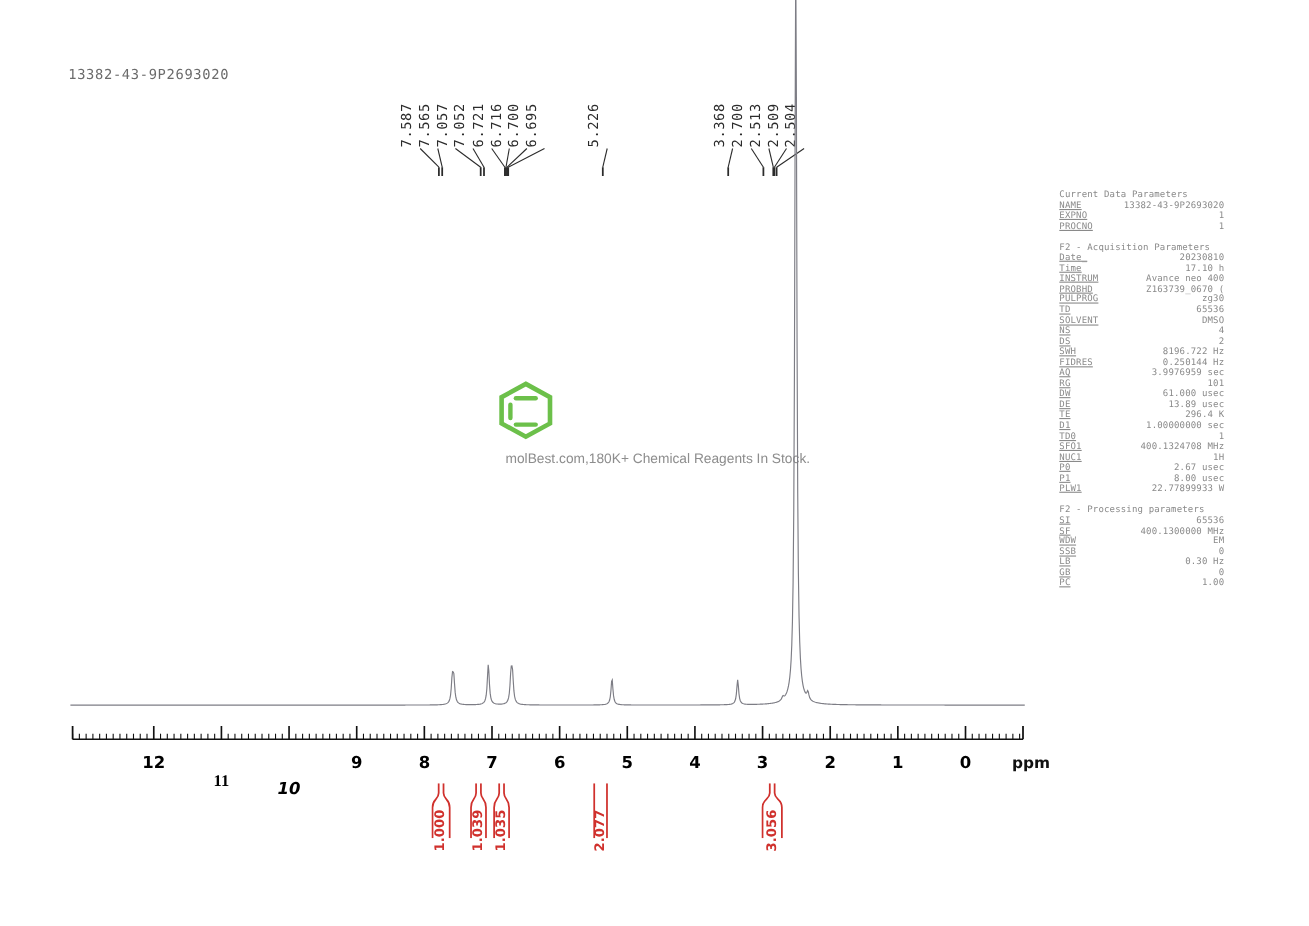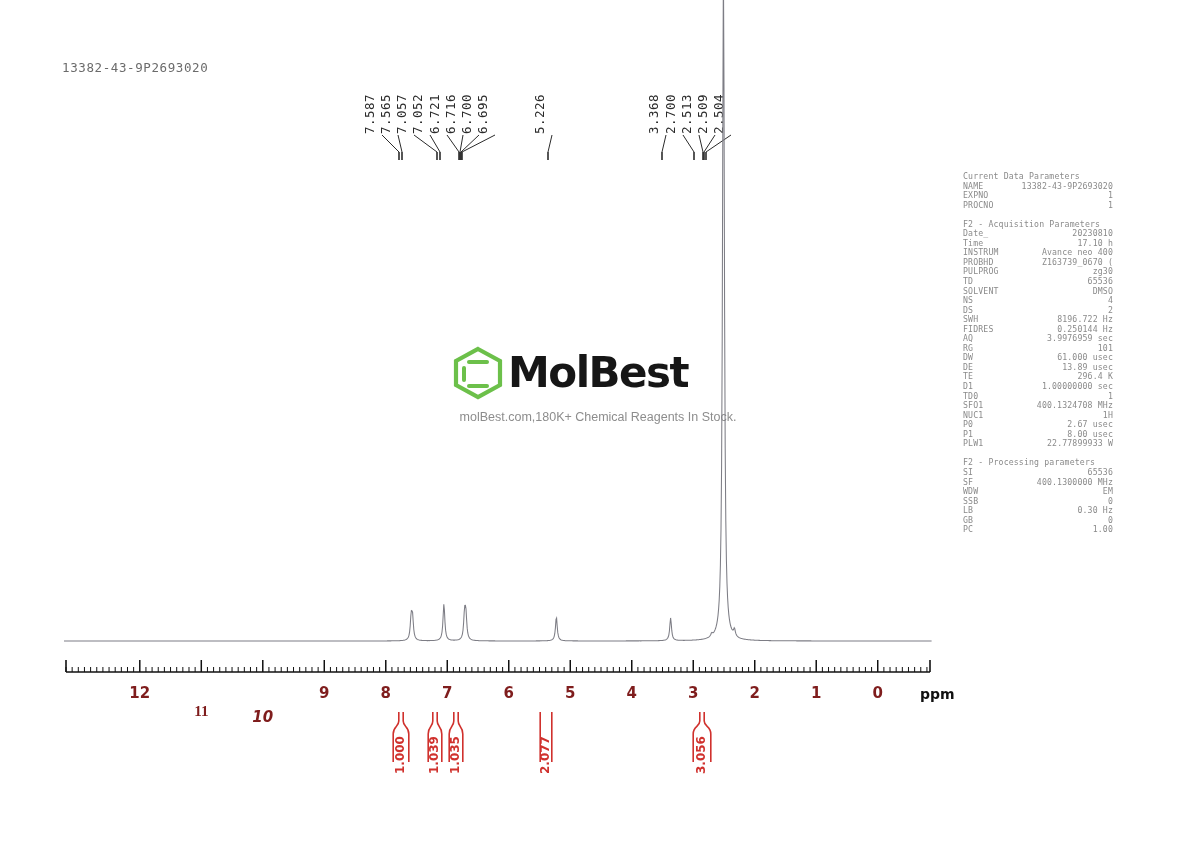--- a/index.html
+++ b/index.html
@@ -66,21 +66,21 @@
     font-size: 8.2px;
     line-height: 9.55px;
     color: #8a8a8a;
     letter-spacing: 0.15px;
   }
   .param-row {
     display: flex;
     width: 150px;
     white-space: pre;
   }
-  .param-row .pk { flex: 0 0 auto; }
+  .param-row .pk { flex: 0 0 auto; text-decoration: underline; }
   .param-row .pv {
     margin-left: auto;
     text-align: right;
   }
   .param-head {
     white-space: pre;
   }
   .param-gap { height: 9.55px; }
 
   
@@ -135,21 +135,21 @@
   #ppm-axis {
     position: absolute;
     left: 0;
     top: 0;
   }
   .axis-num {
     position: absolute;
     font-family: "DejaVu Sans", sans-serif;
     font-weight: bold;
     font-size: 15px;
-    color: #7f1d1d;
+    color: #000000;
     transform: translateX(-50%);
     white-space: nowrap;
   }
   #axis-unit {
     position: absolute;
     font-family: "DejaVu Sans", sans-serif;
     font-weight: bold;
     font-size: 14px;
     color: #111;
     white-space: nowrap;
@@ -268,21 +268,20 @@
     </svg>
 
   <div id="molbest-watermark">
     <div id="molbest-logo-row">
       <svg width="56" height="56" viewBox="0 0 56 56">
         <polygon points="28,4 50,16 50,40 28,52 6,40 6,16" fill="none" stroke="#6cc04a" stroke-width="4.2"></polygon>
         <path d="M19,17 L37,17" stroke="#6cc04a" stroke-width="4" stroke-linecap="round" fill="none"></path>
         <path d="M14,23 L14,35" stroke="#6cc04a" stroke-width="4" stroke-linecap="round" fill="none"></path>
         <path d="M19,41 L37,41" stroke="#6cc04a" stroke-width="4" stroke-linecap="round" fill="none"></path>
       </svg>
-      <div id="molbest-wordmark">MolBest</div>
     </div>
     <div id="molbest-tagline">molBest.com,180K+ Chemical Reagents In Stock.</div>
   </div>
 
   <svg id="spectrum" width="1190" height="842">
       <path d="M64.00,641.00 L64.60,641.00 L65.20,641.00 L65.80,641.00 L66.40,641.00 L67.00,641.00 L67.60,641.00 L68.20,641.00 L68.80,641.00 L69.40,641.00 L70.00,641.00 L70.60,641.00 L71.20,641.00 L71.80,641.00 L72.40,641.00 L73.00,641.00 L73.60,641.00 L74.20,641.00 L74.80,641.00 L75.40,641.00 L76.00,641.00 L76.60,641.00 L77.20,641.00 L77.80,641.00 L78.40,641.00 L79.00,641.00 L79.60,641.00 L80.20,641.00 L80.80,641.00 L81.40,641.00 L82.00,641.00 L82.60,641.00 L83.20,641.00 L83.80,641.00 L84.40,641.00 L85.00,641.00 L85.60,641.00 L86.20,641.00 L86.80,641.00 L87.40,641.00 L88.00,641.00 L88.60,641.00 L89.20,641.00 L89.80,641.00 L90.40,641.00 L91.00,641.00 L91.60,641.00 L92.20,641.00 L92.80,641.00 L93.40,641.00 L94.00,641.00 L94.60,641.00 L95.20,641.00 L95.80,641.00 L96.40,641.00 L97.00,641.00 L97.60,641.00 L98.20,641.00 L98.80,641.00 L99.40,641.00 L100.00,641.00 L100.60,641.00 L101.20,641.00 L101.80,641.00 L102.40,641.00 L103.00,641.00 L103.60,641.00 L104.20,641.00 L104.80,641.00 L105.40,641.00 L106.00,641.00 L106.60,641.00 L107.20,641.00 L107.80,641.00 L108.40,641.00 L109.00,641.00 L109.60,641.00 L110.20,641.00 L110.80,641.00 L111.40,641.00 L112.00,641.00 L112.60,641.00 L113.20,641.00 L113.80,641.00 L114.40,641.00 L115.00,641.00 L115.60,641.00 L116.20,641.00 L116.80,641.00 L117.40,641.00 L118.00,641.00 L118.60,641.00 L119.20,641.00 L119.80,641.00 L120.40,641.00 L121.00,641.00 L121.60,641.00 L122.20,641.00 L122.80,641.00 L123.40,641.00 L124.00,641.00 L124.60,641.00 L125.20,641.00 L125.80,641.00 L126.40,641.00 L127.00,641.00 L127.60,641.00 L128.20,641.00 L128.80,641.00 L129.40,641.00 L130.00,641.00 L130.60,641.00 L131.20,641.00 L131.80,641.00 L132.40,641.00 L133.00,641.00 L133.60,641.00 L134.20,641.00 L134.80,641.00 L135.40,641.00 L136.00,641.00 L136.60,641.00 L137.20,641.00 L137.80,641.00 L138.40,641.00 L139.00,641.00 L139.60,641.00 L140.20,641.00 L140.80,641.00 L141.40,641.00 L142.00,641.00 L142.60,641.00 L143.20,641.00 L143.80,641.00 L144.40,641.00 L145.00,641.00 L145.60,641.00 L146.20,641.00 L146.80,641.00 L147.40,641.00 L148.00,641.00 L148.60,641.00 L149.20,641.00 L149.80,641.00 L150.40,641.00 L151.00,641.00 L151.60,641.00 L152.20,641.00 L152.80,641.00 L153.40,641.00 L154.00,641.00 L154.60,641.00 L155.20,641.00 L155.80,641.00 L156.40,641.00 L157.00,641.00 L157.60,641.00 L158.20,641.00 L158.80,641.00 L159.40,641.00 L160.00,641.00 L160.60,641.00 L161.20,641.00 L161.80,641.00 L162.40,641.00 L163.00,641.00 L163.60,641.00 L164.20,641.00 L164.80,641.00 L165.40,641.00 L166.00,641.00 L166.60,641.00 L167.20,641.00 L167.80,641.00 L168.40,641.00 L169.00,641.00 L169.60,641.00 L170.20,641.00 L170.80,641.00 L171.40,641.00 L172.00,641.00 L172.60,641.00 L173.20,641.00 L173.80,641.00 L174.40,641.00 L175.00,641.00 L175.60,641.00 L176.20,640.99 L176.80,640.99 L177.40,640.99 L178.00,640.99 L178.60,640.99 L179.20,640.99 L179.80,640.99 L180.40,640.99 L181.00,640.99 L181.60,640.99 L182.20,640.99 L182.80,640.99 L183.40,640.99 L184.00,640.99 L184.60,640.99 L185.20,640.99 L185.80,640.99 L186.40,640.99 L187.00,640.99 L187.60,640.99 L188.20,640.99 L188.80,640.99 L189.40,640.99 L190.00,640.99 L190.60,640.99 L191.20,640.99 L191.80,640.99 L192.40,640.99 L193.00,640.99 L193.60,640.99 L194.20,640.99 L194.80,640.99 L195.40,640.99 L196.00,640.99 L196.60,640.99 L197.20,640.99 L197.80,640.99 L198.40,640.99 L199.00,640.99 L199.60,640.99 L200.20,640.99 L200.80,640.99 L201.40,640.99 L202.00,640.99 L202.60,640.99 L203.20,640.99 L203.80,640.99 L204.40,640.99 L205.00,640.99 L205.60,640.99 L206.20,640.99 L206.80,640.99 L207.40,640.99 L208.00,640.99 L208.60,640.99 L209.20,640.99 L209.80,640.99 L210.40,640.99 L211.00,640.99 L211.60,640.99 L212.20,640.99 L212.80,640.99 L213.40,640.99 L214.00,640.99 L214.60,640.99 L215.20,640.99 L215.80,640.99 L216.40,640.99 L217.00,640.99 L217.60,640.99 L218.20,640.99 L218.80,640.99 L219.40,640.99 L220.00,640.99 L220.60,640.99 L221.20,640.99 L221.80,640.99 L222.40,640.99 L223.00,640.99 L223.60,640.99 L224.20,640.99 L224.80,640.99 L225.40,640.99 L226.00,640.99 L226.60,640.99 L227.20,640.99 L227.80,640.99 L228.40,640.99 L229.00,640.99 L229.60,640.99 L230.20,640.99 L230.80,640.99 L231.40,640.99 L232.00,640.99 L232.60,640.99 L233.20,640.99 L233.80,640.99 L234.40,640.99 L235.00,640.99 L235.60,640.99 L236.20,640.99 L236.80,640.99 L237.40,640.99 L238.00,640.99 L238.60,640.99 L239.20,640.99 L239.80,640.99 L240.40,640.99 L241.00,640.99 L241.60,640.99 L242.20,640.99 L242.80,640.99 L243.40,640.99 L244.00,640.99 L244.60,640.99 L245.20,640.99 L245.80,640.99 L246.40,640.99 L247.00,640.99 L247.60,640.99 L248.20,640.99 L248.80,640.99 L249.40,640.99 L250.00,640.99 L250.60,640.99 L251.20,640.99 L251.80,640.99 L252.40,640.99 L253.00,640.99 L253.60,640.99 L254.20,640.99 L254.80,640.99 L255.40,640.99 L256.00,640.99 L256.60,640.99 L257.20,640.99 L257.80,640.99 L258.40,640.99 L259.00,640.99 L259.60,640.99 L260.20,640.99 L260.80,640.99 L261.40,640.99 L262.00,640.99 L262.60,640.99 L263.20,640.99 L263.80,640.99 L264.40,640.99 L265.00,640.99 L265.60,640.99 L266.20,640.99 L266.80,640.99 L267.40,640.99 L268.00,640.99 L268.60,640.99 L269.20,640.99 L269.80,640.99 L270.40,640.99 L271.00,640.99 L271.60,640.99 L272.20,640.99 L272.80,640.99 L273.40,640.99 L274.00,640.99 L274.60,640.99 L275.20,640.99 L275.80,640.99 L276.40,640.99 L277.00,640.99 L277.60,640.99 L278.20,640.99 L278.80,640.99 L279.40,640.99 L280.00,640.99 L280.60,640.99 L281.20,640.99 L281.80,640.99 L282.40,640.99 L283.00,640.99 L283.60,640.99 L284.20,640.99 L284.80,640.99 L285.40,640.99 L286.00,640.99 L286.60,640.99 L287.20,640.99 L287.80,640.99 L288.40,640.99 L289.00,640.99 L289.60,640.99 L290.20,640.99 L290.80,640.99 L291.40,640.99 L292.00,640.99 L292.60,640.99 L293.20,640.99 L293.80,640.99 L294.40,640.99 L295.00,640.99 L295.60,640.99 L296.20,640.99 L296.80,640.99 L297.40,640.99 L298.00,640.99 L298.60,640.99 L299.20,640.99 L299.80,640.99 L300.40,640.99 L301.00,640.99 L301.60,640.99 L302.20,640.99 L302.80,640.99 L303.40,640.99 L304.00,640.99 L304.60,640.99 L305.20,640.99 L305.80,640.99 L306.40,640.99 L307.00,640.99 L307.60,640.99 L308.20,640.99 L308.80,640.99 L309.40,640.99 L310.00,640.99 L310.60,640.99 L311.20,640.99 L311.80,640.99 L312.40,640.99 L313.00,640.99 L313.60,640.98 L314.20,640.98 L314.80,640.98 L315.40,640.98 L316.00,640.98 L316.60,640.98 L317.20,640.98 L317.80,640.98 L318.40,640.98 L319.00,640.98 L319.60,640.98 L320.20,640.98 L320.80,640.98 L321.40,640.98 L322.00,640.98 L322.60,640.98 L323.20,640.98 L323.80,640.98 L324.40,640.98 L325.00,640.98 L325.60,640.98 L326.20,640.98 L326.80,640.98 L327.40,640.98 L328.00,640.98 L328.60,640.98 L329.20,640.98 L329.80,640.98 L330.40,640.98 L331.00,640.98 L331.60,640.98 L332.20,640.98 L332.80,640.98 L333.40,640.98 L334.00,640.98 L334.60,640.98 L335.20,640.98 L335.80,640.98 L336.40,640.98 L337.00,640.98 L337.60,640.98 L338.20,640.98 L338.80,640.98 L339.40,640.98 L340.00,640.98 L340.60,640.98 L341.20,640.98 L341.80,640.98 L342.40,640.98 L343.00,640.98 L343.60,640.98 L344.20,640.98 L344.80,640.98 L345.40,640.97 L346.00,640.97 L346.60,640.97 L347.20,640.97 L347.80,640.97 L348.40,640.97 L349.00,640.97 L349.60,640.97 L350.20,640.97 L350.80,640.97 L351.40,640.97 L352.00,640.97 L352.60,640.97 L353.20,640.97 L353.80,640.97 L354.40,640.97 L355.00,640.97 L355.60,640.97 L356.20,640.97 L356.80,640.97 L357.40,640.97 L358.00,640.97 L358.60,640.97 L359.20,640.97 L359.80,640.96 L360.40,640.96 L361.00,640.96 L361.60,640.96 L362.20,640.96 L362.80,640.96 L363.40,640.96 L364.00,640.96 L364.60,640.96 L365.20,640.96 L365.80,640.96 L366.40,640.96 L367.00,640.96 L367.60,640.96 L368.20,640.96 L368.80,640.95 L369.40,640.95 L370.00,640.95 L370.60,640.95 L371.20,640.95 L371.80,640.95 L372.40,640.95 L373.00,640.95 L373.60,640.95 L374.20,640.94 L374.80,640.94 L375.40,640.94 L376.00,640.94 L376.60,640.94 L377.20,640.94 L377.80,640.94 L378.40,640.93 L379.00,640.93 L379.60,640.93 L380.20,640.93 L380.80,640.93 L381.40,640.92 L382.00,640.92 L382.60,640.92 L383.20,640.92 L383.80,640.91 L384.40,640.91 L385.00,640.91 L385.60,640.90 L386.20,640.90 L386.80,640.90 L387.40,640.89 L388.00,640.89 L388.60,640.88 L389.20,640.88 L389.80,640.87 L390.40,640.87 L391.00,640.86 L391.60,640.85 L392.20,640.84 L392.80,640.84 L393.40,640.83 L394.00,640.82 L394.60,640.81 L395.20,640.79 L395.80,640.78 L396.40,640.76 L397.00,640.75 L397.60,640.73 L398.20,640.71 L398.80,640.68 L399.40,640.65 L400.00,640.62 L400.60,640.58 L401.20,640.54 L401.80,640.49 L402.40,640.42 L403.00,640.35 L403.60,640.26 L404.20,640.14 L404.80,640.00 L405.40,639.81 L406.00,639.56 L406.60,639.22 L407.20,638.74 L407.80,638.04 L408.40,636.95 L409.00,635.13 L409.60,631.86 L410.20,625.72 L410.80,616.04 L411.40,610.53 L412.00,610.78 L412.60,612.42 L413.20,621.50 L413.80,629.47 L414.40,633.84 L415.00,636.20 L415.60,637.57 L416.20,638.43 L416.80,638.99 L417.40,639.38 L418.00,639.66 L418.60,639.87 L419.20,640.03 L419.80,640.15 L420.40,640.24 L421.00,640.32 L421.60,640.38 L422.20,640.43 L422.80,640.47 L423.40,640.51 L424.00,640.53 L424.60,640.56 L425.20,640.57 L425.80,640.59 L426.40,640.60 L427.00,640.60 L427.60,640.61 L428.20,640.61 L428.80,640.60 L429.40,640.60 L430.00,640.59 L430.60,640.58 L431.20,640.56 L431.80,640.54 L432.40,640.52 L433.00,640.49 L433.60,640.45 L434.20,640.40 L434.80,640.35 L435.40,640.28 L436.00,640.19 L436.60,640.08 L437.20,639.94 L437.80,639.76 L438.40,639.52 L439.00,639.19 L439.60,638.73 L440.20,638.04 L440.80,636.97 L441.40,635.19 L442.00,632.01 L442.60,625.94 L443.20,614.92 L443.80,604.27 L444.40,609.93 L445.00,622.39 L445.60,630.15 L446.20,634.17 L446.80,636.35 L447.40,637.63 L448.00,638.42 L448.60,638.95 L449.20,639.31 L449.80,639.56 L450.40,639.74 L451.00,639.88 L451.60,639.97 L452.20,640.04 L452.80,640.09 L453.40,640.11 L454.00,640.12 L454.60,640.12 L455.20,640.10 L455.80,640.06 L456.40,640.00 L457.00,639.92 L457.60,639.81 L458.20,639.66 L458.80,639.46 L459.40,639.18 L460.00,638.80 L460.60,638.26 L461.20,637.45 L461.80,636.18 L462.40,634.05 L463.00,630.21 L463.60,623.03 L464.20,612.02 L464.80,605.43 L465.40,605.39 L466.00,608.82 L466.60,619.35 L467.20,628.13 L467.80,632.97 L468.40,635.60 L469.00,637.13 L469.60,638.09 L470.20,638.73 L470.80,639.18 L471.40,639.50 L472.00,639.74 L472.60,639.93 L473.20,640.07 L473.80,640.19 L474.40,640.29 L475.00,640.36 L475.60,640.43 L476.20,640.48 L476.80,640.53 L477.40,640.57 L478.00,640.60 L478.60,640.64 L479.20,640.66 L479.80,640.69 L480.40,640.71 L481.00,640.72 L481.60,640.74 L482.20,640.76 L482.80,640.77 L483.40,640.78 L484.00,640.79 L484.60,640.80 L485.20,640.81 L485.80,640.82 L486.40,640.83 L487.00,640.84 L487.60,640.84 L488.20,640.85 L488.80,640.85 L489.40,640.86 L490.00,640.86 L490.60,640.87 L491.20,640.87 L491.80,640.88 L492.40,640.88 L493.00,640.88 L493.60,640.89 L494.20,640.89 L494.80,640.89 L495.40,640.90 L496.00,640.90 L496.60,640.90 L497.20,640.90 L497.80,640.90 L498.40,640.91 L499.00,640.91 L499.60,640.91 L500.20,640.91 L500.80,640.91 L501.40,640.91 L502.00,640.92 L502.60,640.92 L503.20,640.92 L503.80,640.92 L504.40,640.92 L505.00,640.92 L505.60,640.92 L506.20,640.92 L506.80,640.92 L507.40,640.93 L508.00,640.93 L508.60,640.93 L509.20,640.93 L509.80,640.93 L510.40,640.93 L511.00,640.93 L511.60,640.93 L512.20,640.93 L512.80,640.93 L513.40,640.93 L514.00,640.93 L514.60,640.93 L515.20,640.93 L515.80,640.93 L516.40,640.93 L517.00,640.93 L517.60,640.93 L518.20,640.93 L518.80,640.93 L519.40,640.93 L520.00,640.93 L520.60,640.93 L521.20,640.93 L521.80,640.93 L522.40,640.93 L523.00,640.93 L523.60,640.93 L524.20,640.93 L524.80,640.93 L525.40,640.93 L526.00,640.93 L526.60,640.92 L527.20,640.92 L527.80,640.92 L528.40,640.92 L529.00,640.92 L529.60,640.92 L530.20,640.92 L530.80,640.92 L531.40,640.91 L532.00,640.91 L532.60,640.91 L533.20,640.91 L533.80,640.90 L534.40,640.90 L535.00,640.90 L535.60,640.90 L536.20,640.89 L536.80,640.89 L537.40,640.88 L538.00,640.88 L538.60,640.87 L539.20,640.87 L539.80,640.86 L540.40,640.85 L541.00,640.85 L541.60,640.84 L542.20,640.83 L542.80,640.82 L543.40,640.80 L544.00,640.79 L544.60,640.77 L545.20,640.75 L545.80,640.72 L546.40,640.69 L547.00,640.66 L547.60,640.62 L548.20,640.57 L548.80,640.50 L549.40,640.42 L550.00,640.32 L550.60,640.19 L551.20,640.00 L551.80,639.75 L552.40,639.38 L553.00,638.82 L553.60,637.92 L554.20,636.36 L554.80,633.46 L555.40,627.86 L556.00,619.45 L556.60,618.15 L557.20,626.34 L557.80,632.63 L558.40,635.93 L559.00,637.68 L559.60,638.68 L560.20,639.29 L560.80,639.69 L561.40,639.96 L562.00,640.15 L562.60,640.30 L563.20,640.40 L563.80,640.49 L564.40,640.55 L565.00,640.61 L565.60,640.65 L566.20,640.69 L566.80,640.72 L567.40,640.74 L568.00,640.76 L568.60,640.78 L569.20,640.80 L569.80,640.81 L570.40,640.82 L571.00,640.83 L571.60,640.84 L572.20,640.85 L572.80,640.86 L573.40,640.86 L574.00,640.87 L574.60,640.87 L575.20,640.88 L575.80,640.88 L576.40,640.89 L577.00,640.89 L577.60,640.89 L578.20,640.90 L578.80,640.90 L579.40,640.90 L580.00,640.90 L580.60,640.91 L581.20,640.91 L581.80,640.91 L582.40,640.91 L583.00,640.91 L583.60,640.91 L584.20,640.91 L584.80,640.92 L585.40,640.92 L586.00,640.92 L586.60,640.92 L587.20,640.92 L587.80,640.92 L588.40,640.92 L589.00,640.92 L589.60,640.92 L590.20,640.92 L590.80,640.92 L591.40,640.92 L592.00,640.92 L592.60,640.92 L593.20,640.92 L593.80,640.92 L594.40,640.92 L595.00,640.92 L595.60,640.92 L596.20,640.92 L596.80,640.92 L597.40,640.92 L598.00,640.92 L598.60,640.92 L599.20,640.92 L599.80,640.92 L600.40,640.92 L601.00,640.92 L601.60,640.92 L602.20,640.92 L602.80,640.92 L603.40,640.92 L604.00,640.92 L604.60,640.92 L605.20,640.92 L605.80,640.92 L606.40,640.92 L607.00,640.92 L607.60,640.92 L608.20,640.92 L608.80,640.92 L609.40,640.92 L610.00,640.92 L610.60,640.92 L611.20,640.92 L611.80,640.92 L612.40,640.91 L613.00,640.91 L613.60,640.91 L614.20,640.91 L614.80,640.91 L615.40,640.91 L616.00,640.91 L616.60,640.91 L617.20,640.91 L617.80,640.91 L618.40,640.91 L619.00,640.91 L619.60,640.91 L620.20,640.90 L620.80,640.90 L621.40,640.90 L622.00,640.90 L622.60,640.90 L623.20,640.90 L623.80,640.90 L624.40,640.90 L625.00,640.90 L625.60,640.90 L626.20,640.89 L626.80,640.89 L627.40,640.89 L628.00,640.89 L628.60,640.89 L629.20,640.89 L629.80,640.89 L630.40,640.88 L631.00,640.88 L631.60,640.88 L632.20,640.88 L632.80,640.88 L633.40,640.88 L634.00,640.87 L634.60,640.87 L635.20,640.87 L635.80,640.87 L636.40,640.87 L637.00,640.86 L637.60,640.86 L638.20,640.86 L638.80,640.86 L639.40,640.85 L640.00,640.85 L640.60,640.85 L641.20,640.85 L641.80,640.84 L642.40,640.84 L643.00,640.84 L643.60,640.83 L644.20,640.83 L644.80,640.83 L645.40,640.82 L646.00,640.82 L646.60,640.82 L647.20,640.81 L647.80,640.81 L648.40,640.80 L649.00,640.80 L649.60,640.79 L650.20,640.79 L650.80,640.78 L651.40,640.77 L652.00,640.77 L652.60,640.76 L653.20,640.75 L653.80,640.74 L654.40,640.73 L655.00,640.72 L655.60,640.71 L656.20,640.70 L656.80,640.69 L657.40,640.67 L658.00,640.65 L658.60,640.63 L659.20,640.61 L659.80,640.59 L660.40,640.56 L661.00,640.52 L661.60,640.48 L662.20,640.43 L662.80,640.38 L663.40,640.30 L664.00,640.21 L664.60,640.09 L665.20,639.94 L665.80,639.72 L666.40,639.42 L667.00,638.97 L667.60,638.28 L668.20,637.11 L668.80,635.02 L669.40,630.99 L670.00,623.76 L670.60,617.93 L671.20,623.31 L671.80,630.67 L672.40,634.83 L673.00,636.98 L673.60,638.17 L674.20,638.87 L674.80,639.31 L675.40,639.61 L676.00,639.81 L676.60,639.95 L677.20,640.06 L677.80,640.14 L678.40,640.20 L679.00,640.24 L679.60,640.28 L680.20,640.30 L680.80,640.32 L681.40,640.33 L682.00,640.34 L682.60,640.35 L683.20,640.35 L683.80,640.35 L684.40,640.35 L685.00,640.34 L685.60,640.33 L686.20,640.32 L686.80,640.31 L687.40,640.30 L688.00,640.28 L688.60,640.27 L689.20,640.25 L689.80,640.23 L690.40,640.21 L691.00,640.18 L691.60,640.16 L692.20,640.13 L692.80,640.10 L693.40,640.07 L694.00,640.04 L694.60,640.00 L695.20,639.96 L695.80,639.92 L696.40,639.87 L697.00,639.83 L697.60,639.77 L698.20,639.72 L698.80,639.66 L699.40,639.59 L700.00,639.52 L700.60,639.44 L701.20,639.36 L701.80,639.27 L702.40,639.17 L703.00,639.06 L703.60,638.94 L704.20,638.81 L704.80,638.66 L705.40,638.50 L706.00,638.32 L706.60,638.11 L707.20,637.87 L707.80,637.60 L708.40,637.27 L709.00,636.86 L709.60,636.33 L710.20,635.58 L710.80,634.42 L711.40,632.90 L712.00,632.35 L712.60,632.71 L713.20,632.65 L713.80,632.09 L714.40,631.17 L715.00,629.91 L715.60,628.30 L716.20,626.24 L716.80,623.58 L717.40,620.10 L718.00,615.45 L718.60,609.05 L719.20,599.93 L719.80,586.36 L720.40,565.08 L721.00,529.42 L721.60,464.95 L722.20,341.50 L722.80,128.84 L723.40,-35.27 L724.00,88.44 L724.60,310.10 L725.20,448.35 L725.80,520.58 L726.40,560.00 L727.00,583.20 L727.60,597.82 L728.20,607.56 L728.80,614.33 L729.40,619.20 L730.00,622.80 L730.60,625.50 L731.20,627.53 L731.80,629.00 L732.40,629.92 L733.00,630.14 L733.60,629.32 L734.20,627.78 L734.80,628.80 L735.40,631.79 L736.00,633.90 L736.60,635.18 L737.20,636.01 L737.80,636.60 L738.40,637.06 L739.00,637.42 L739.60,637.73 L740.20,637.99 L740.80,638.22 L741.40,638.42 L742.00,638.60 L742.60,638.75 L743.20,638.90 L743.80,639.02 L744.40,639.14 L745.00,639.24 L745.60,639.34 L746.20,639.43 L746.80,639.51 L747.40,639.59 L748.00,639.66 L748.60,639.72 L749.20,639.78 L749.80,639.84 L750.40,639.89 L751.00,639.94 L751.60,639.98 L752.20,640.02 L752.80,640.06 L753.40,640.10 L754.00,640.14 L754.60,640.17 L755.20,640.20 L755.80,640.23 L756.40,640.26 L757.00,640.29 L757.60,640.31 L758.20,640.33 L758.80,640.36 L759.40,640.38 L760.00,640.40 L760.60,640.42 L761.20,640.44 L761.80,640.45 L762.40,640.47 L763.00,640.49 L763.60,640.50 L764.20,640.52 L764.80,640.53 L765.40,640.54 L766.00,640.56 L766.60,640.57 L767.20,640.58 L767.80,640.59 L768.40,640.60 L769.00,640.61 L769.60,640.62 L770.20,640.63 L770.80,640.64 L771.40,640.65 L772.00,640.66 L772.60,640.67 L773.20,640.67 L773.80,640.68 L774.40,640.69 L775.00,640.70 L775.60,640.70 L776.20,640.71 L776.80,640.72 L777.40,640.72 L778.00,640.73 L778.60,640.73 L779.20,640.74 L779.80,640.75 L780.40,640.75 L781.00,640.76 L781.60,640.76 L782.20,640.77 L782.80,640.77 L783.40,640.78 L784.00,640.78 L784.60,640.78 L785.20,640.79 L785.80,640.79 L786.40,640.80 L787.00,640.80 L787.60,640.80 L788.20,640.81 L788.80,640.81 L789.40,640.81 L790.00,640.82 L790.60,640.82 L791.20,640.82 L791.80,640.83 L792.40,640.83 L793.00,640.83 L793.60,640.84 L794.20,640.84 L794.80,640.84 L795.40,640.84 L796.00,640.85 L796.60,640.85 L797.20,640.85 L797.80,640.85 L798.40,640.86 L799.00,640.86 L799.60,640.86 L800.20,640.86 L800.80,640.86 L801.40,640.87 L802.00,640.87 L802.60,640.87 L803.20,640.87 L803.80,640.87 L804.40,640.88 L805.00,640.88 L805.60,640.88 L806.20,640.88 L806.80,640.88 L807.40,640.88 L808.00,640.89 L808.60,640.89 L809.20,640.89 L809.80,640.89 L810.40,640.89 L811.00,640.89 L811.60,640.90 L812.20,640.90 L812.80,640.90 L813.40,640.90 L814.00,640.90 L814.60,640.90 L815.20,640.90 L815.80,640.90 L816.40,640.91 L817.00,640.91 L817.60,640.91 L818.20,640.91 L818.80,640.91 L819.40,640.91 L820.00,640.91 L820.60,640.91 L821.20,640.91 L821.80,640.92 L822.40,640.92 L823.00,640.92 L823.60,640.92 L824.20,640.92 L824.80,640.92 L825.40,640.92 L826.00,640.92 L826.60,640.92 L827.20,640.92 L827.80,640.92 L828.40,640.93 L829.00,640.93 L829.60,640.93 L830.20,640.93 L830.80,640.93 L831.40,640.93 L832.00,640.93 L832.60,640.93 L833.20,640.93 L833.80,640.93 L834.40,640.93 L835.00,640.93 L835.60,640.93 L836.20,640.94 L836.80,640.94 L837.40,640.94 L838.00,640.94 L838.60,640.94 L839.20,640.94 L839.80,640.94 L840.40,640.94 L841.00,640.94 L841.60,640.94 L842.20,640.94 L842.80,640.94 L843.40,640.94 L844.00,640.94 L844.60,640.94 L845.20,640.94 L845.80,640.95 L846.40,640.95 L847.00,640.95 L847.60,640.95 L848.20,640.95 L848.80,640.95 L849.40,640.95 L850.00,640.95 L850.60,640.95 L851.20,640.95 L851.80,640.95 L852.40,640.95 L853.00,640.95 L853.60,640.95 L854.20,640.95 L854.80,640.95 L855.40,640.95 L856.00,640.95 L856.60,640.95 L857.20,640.95 L857.80,640.95 L858.40,640.95 L859.00,640.96 L859.60,640.96 L860.20,640.96 L860.80,640.96 L861.40,640.96 L862.00,640.96 L862.60,640.96 L863.20,640.96 L863.80,640.96 L864.40,640.96 L865.00,640.96 L865.60,640.96 L866.20,640.96 L866.80,640.96 L867.40,640.96 L868.00,640.96 L868.60,640.96 L869.20,640.96 L869.80,640.96 L870.40,640.96 L871.00,640.96 L871.60,640.96 L872.20,640.96 L872.80,640.96 L873.40,640.96 L874.00,640.96 L874.60,640.96 L875.20,640.96 L875.80,640.96 L876.40,640.96 L877.00,640.96 L877.60,640.97 L878.20,640.97 L878.80,640.97 L879.40,640.97 L880.00,640.97 L880.60,640.97 L881.20,640.97 L881.80,640.97 L882.40,640.97 L883.00,640.97 L883.60,640.97 L884.20,640.97 L884.80,640.97 L885.40,640.97 L886.00,640.97 L886.60,640.97 L887.20,640.97 L887.80,640.97 L888.40,640.97 L889.00,640.97 L889.60,640.97 L890.20,640.97 L890.80,640.97 L891.40,640.97 L892.00,640.97 L892.60,640.97 L893.20,640.97 L893.80,640.97 L894.40,640.97 L895.00,640.97 L895.60,640.97 L896.20,640.97 L896.80,640.97 L897.40,640.97 L898.00,640.97 L898.60,640.97 L899.20,640.97 L899.80,640.97 L900.40,640.97 L901.00,640.97 L901.60,640.97 L902.20,640.97 L902.80,640.97 L903.40,640.97 L904.00,640.97 L904.60,640.97 L905.20,640.97 L905.80,640.97 L906.40,640.98 L907.00,640.98 L907.60,640.98 L908.20,640.98 L908.80,640.98 L909.40,640.98 L910.00,640.98 L910.60,640.98 L911.20,640.98 L911.80,640.98 L912.40,640.98 L913.00,640.98 L913.60,640.98 L914.20,640.98 L914.80,640.98 L915.40,640.98 L916.00,640.98 L916.60,640.98 L917.20,640.98 L917.80,640.98 L918.40,640.98 L919.00,640.98 L919.60,640.98 L920.20,640.98 L920.80,640.98 L921.40,640.98 L922.00,640.98 L922.60,640.98 L923.20,640.98 L923.80,640.98 L924.40,640.98 L925.00,640.98 L925.60,640.98 L926.20,640.98 L926.80,640.98 L927.40,640.98 L928.00,640.98 L928.60,640.98 L929.20,640.98 L929.80,640.98 L930.40,640.98 L931.00,640.98 L931.60,640.98" stroke="#7d7d85" stroke-width="1.05" fill="none"></path>
     </svg>
 
   <div id="ppm-axis">
     <svg id="axis-svg" width="1190" height="60" style="position:absolute;left:0;top:660px">

